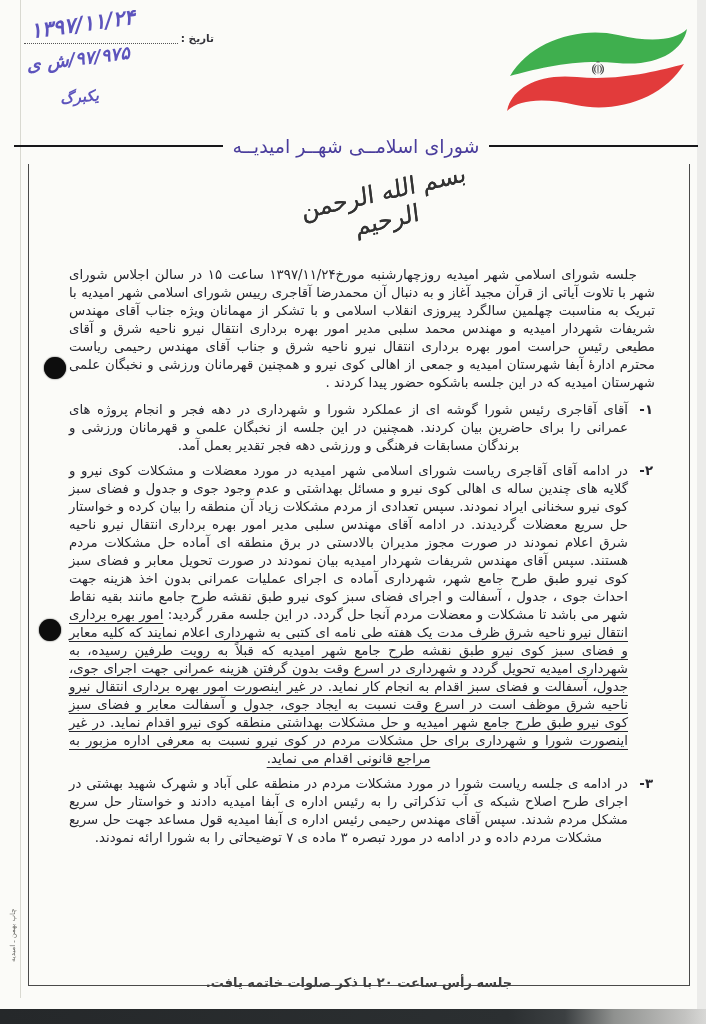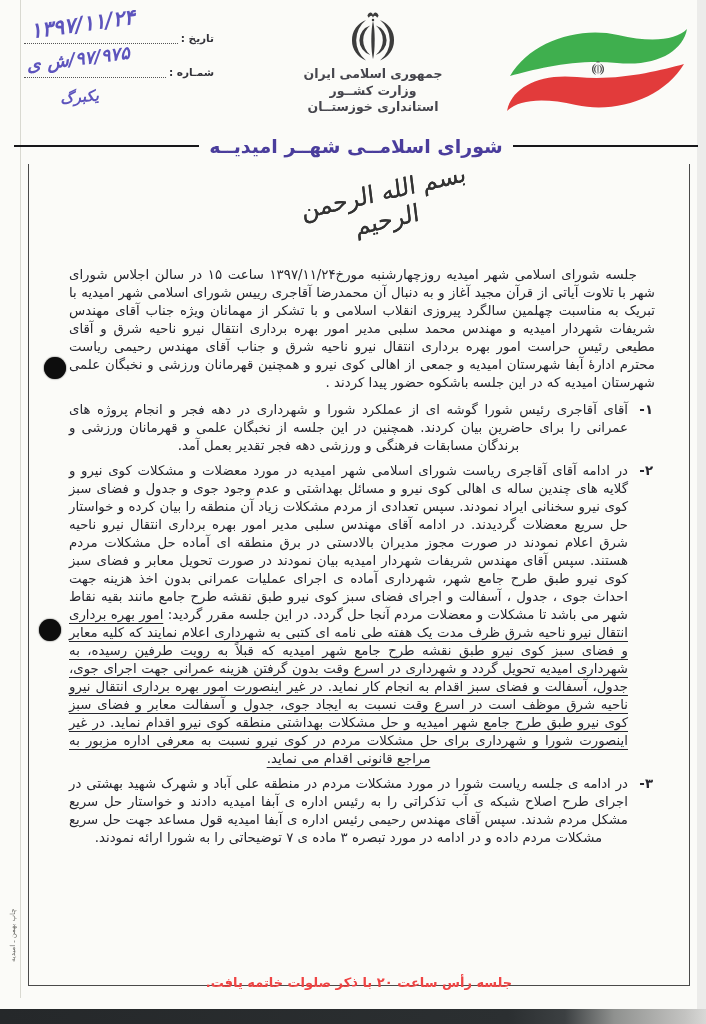--- a/index.html
+++ b/index.html
@@ -28,32 +28,32 @@
   .emblem-block{position:absolute;top:8px;left:287px;width:172px;text-align:center;direction:rtl;}
   .emblem-block svg{display:block;margin:0 auto 2px auto;}
   .lh-line{font-size:12.5px;font-weight:bold;color:#46464d;line-height:16.5px;}
 
   
   .flag{position:absolute;top:22px;left:502px;width:190px;height:96px;}
 
   
   .title-bar{position:absolute;top:135px;left:14px;right:8px;display:flex;align-items:center;direction:rtl;}
   .title-bar .rule{flex:1;border-top:2.6px solid #17171a;}
-  .title-text{font-size:19px;font-weight:bold;color:#4a3d9c;margin:0 10px;white-space:nowrap;}
+  .title-text{font-size:19px;font-weight:normal;color:#4a3d9c;margin:0 10px;white-space:nowrap;}
 
   
   .bismillah{position:absolute;top:178px;left:268px;width:235px;text-align:center;
      font-size:24px;color:#333;transform:rotate(-13deg) skewX(-6deg);direction:rtl;
      text-shadow:0 0 .6px #333;}
 
   
   .frame{position:absolute;left:28px;top:164px;width:660px;height:821px;
      border:1.3px solid #4a4a4a;border-top:none;}
   .closing{position:absolute;bottom:-5px;left:0;right:0;text-align:center;
-     font-size:13px;font-weight:bold;color:#ef4444;direction:rtl;background:transparent;}
+     font-size:13px;font-weight:bold;color:#404040;direction:rtl;background:transparent;}
 
   
   .doc-title{position:absolute;top:231px;right:63px;font-size:15.5px;font-weight:bold;
      color:#1d1d24;direction:rtl;}
   .content{position:absolute;top:266px;right:51px;width:586px;direction:rtl;
      text-align:justify;font-size:13.3px;line-height:18px;color:#26262e;}
   .intro{text-indent:18px;margin:0 0 9px 0;}
   .item{position:relative;padding-right:27px;margin-bottom:7px;text-align-last:center;}
   .item .num{position:absolute;right:2px;top:0;font-weight:bold;}
   .u{text-decoration:underline;text-underline-offset:3.5px;}
@@ -73,47 +73,25 @@
 <div class="page">
 
   <div class="edge-line"></div>
   <div class="right-shade"></div>
 
   <div class="meta">
     <div class="meta-row">
       <span class="meta-label">تاریخ :</span>
       <span class="meta-dots"></span>
     </div>
-    <div class="meta-row">
-      <span class="meta-label">شمـاره :</span>
-      <span class="meta-dots"></span>
-    </div>
     <span class="hand hand-date">۱۳۹۷/۱۱/۲۴</span>
     <span class="hand hand-number">۹۷/۹۷۵/ش ی</span>
     <span class="hand hand-attach">یکبرگ</span>
   </div>
 
-  <div class="emblem-block">
-    <svg width="56" height="56" viewBox="0 0 80 80">
-      <g fill="#3c3c3c">
-        <path d="M32 11 c2 -6 7 -6 8 -1 c1 -5 6 -5 8 1 l-2 3 c-2 -4 -5 -4 -6 0 c-1 -4 -4 -4 -6 0 z"></path>
-        <circle cx="40" cy="17" r="1.8"></circle>
-        <path d="M40 19 c-3.2 11 -3.2 42 0 54 c3.2 -12 3.2 -43 0 -54 z"></path>
-        <path d="M30 17 A31 31 0 0 0 30 75 A37 37 0 0 1 30 17 Z"></path>
-        <path d="M36 25 A22 22 0 0 0 36 67 A27 27 0 0 1 36 25 Z"></path>
-        <g transform="scale(-1,1) translate(-80,0)">
-          <path d="M30 17 A31 31 0 0 0 30 75 A37 37 0 0 1 30 17 Z"></path>
-          <path d="M36 25 A22 22 0 0 0 36 67 A27 27 0 0 1 36 25 Z"></path>
-        </g>
-      </g>
-    </svg>
-    <div class="lh-line">جمهوری اسلامی ایران</div>
-    <div class="lh-line">وزارت کشــور</div>
-    <div class="lh-line">استانداری خوزستــان</div>
-  </div>
 
   <svg class="flag" viewBox="0 0 190 96">
     <path d="M8 54 C28 20 76 4 116 13 C150 21 174 18 185 7 C181 29 155 45 115 41 C73 37 34 47 8 54 Z" fill="#3faf4e"></path>
     <path d="M182 42 C162 76 114 92 74 83 C40 75 16 78 5 89 C9 67 35 51 75 55 C117 59 156 49 182 42 Z" fill="#e23b3b"></path>
     <g transform="translate(88,38) scale(0.20)" fill="#444">
       <path d="M32 11 c2 -6 7 -6 8 -1 c1 -5 6 -5 8 1 l-2 3 c-2 -4 -5 -4 -6 0 c-1 -4 -4 -4 -6 0 z"></path>
       <path d="M40 19 c-3.2 11 -3.2 42 0 54 c3.2 -12 3.2 -43 0 -54 z"></path>
       <path d="M30 17 A31 31 0 0 0 30 75 A37 37 0 0 1 30 17 Z"></path>
       <path d="M36 25 A22 22 0 0 0 36 67 A27 27 0 0 1 36 25 Z"></path>
       <g transform="scale(-1,1) translate(-80,0)">

